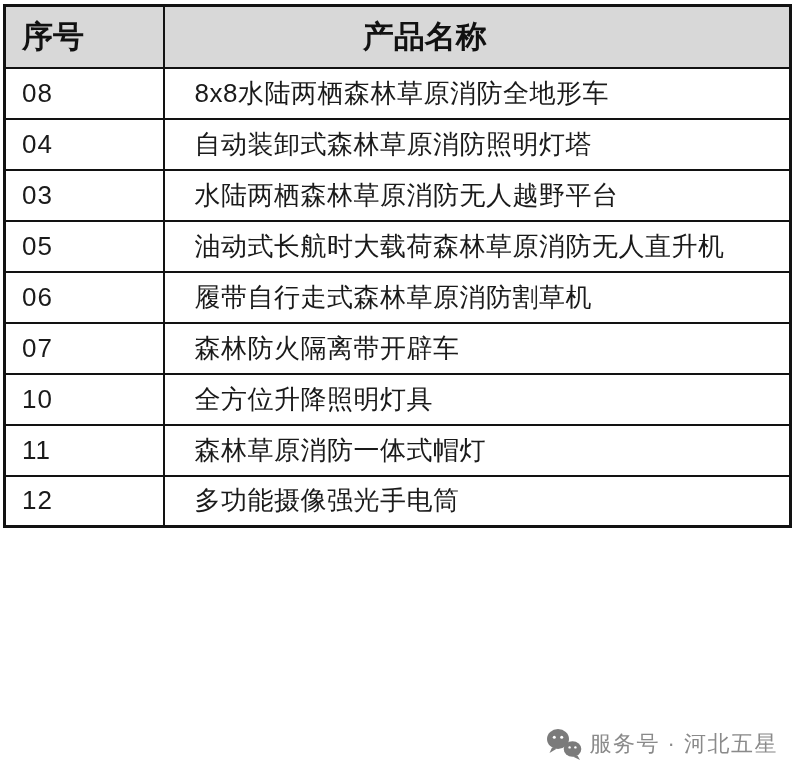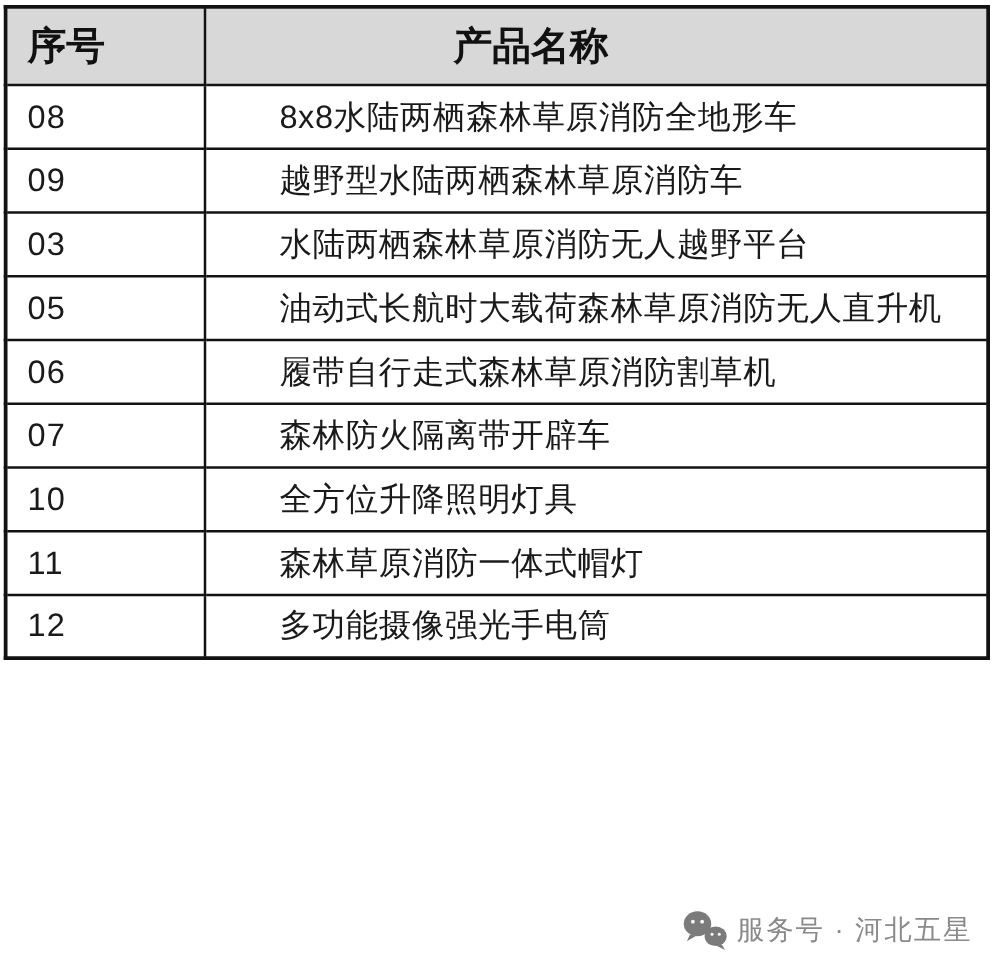--- a/index.html
+++ b/index.html
@@ -53,21 +53,21 @@
   td.col-no {
     letter-spacing: 1px;
   }
   th.col-name {
     text-align: center;
     padding-right: 105px;
     font-family: Liberation Serif, serif;
   }
   td.col-name {
     text-align: left;
-    padding-left: 59px;
+    padding-left: 30px;
     letter-spacing: 0.5px;
   }
   .watermark {
     position: absolute;
     top: 728px;
     right: 22px;
     display: flex;
     align-items: center;
     gap: 7px;
     color: #8a8a8a;
@@ -94,22 +94,22 @@
         <th class="col-no">序号</th>
         <th class="col-name">产品名称</th>
       </tr>
     </thead>
     <tbody id="table-body">
         <tr>
           <td class="col-no">08</td>
           <td class="col-name">8x8水陆两栖森林草原消防全地形车</td>
         </tr>
         <tr>
-          <td class="col-no">09</td>
-          <td class="col-name">越野型水陆两栖森林草原消防车</td>
+          <td class="col-no">04</td>
+          <td class="col-name">自动装卸式森林草原消防照明灯塔</td>
         </tr>
         <tr>
           <td class="col-no">03</td>
           <td class="col-name">水陆两栖森林草原消防无人越野平台</td>
         </tr>
         <tr>
           <td class="col-no">05</td>
           <td class="col-name">油动式长航时大载荷森林草原消防无人直升机</td>
         </tr>
         <tr>

